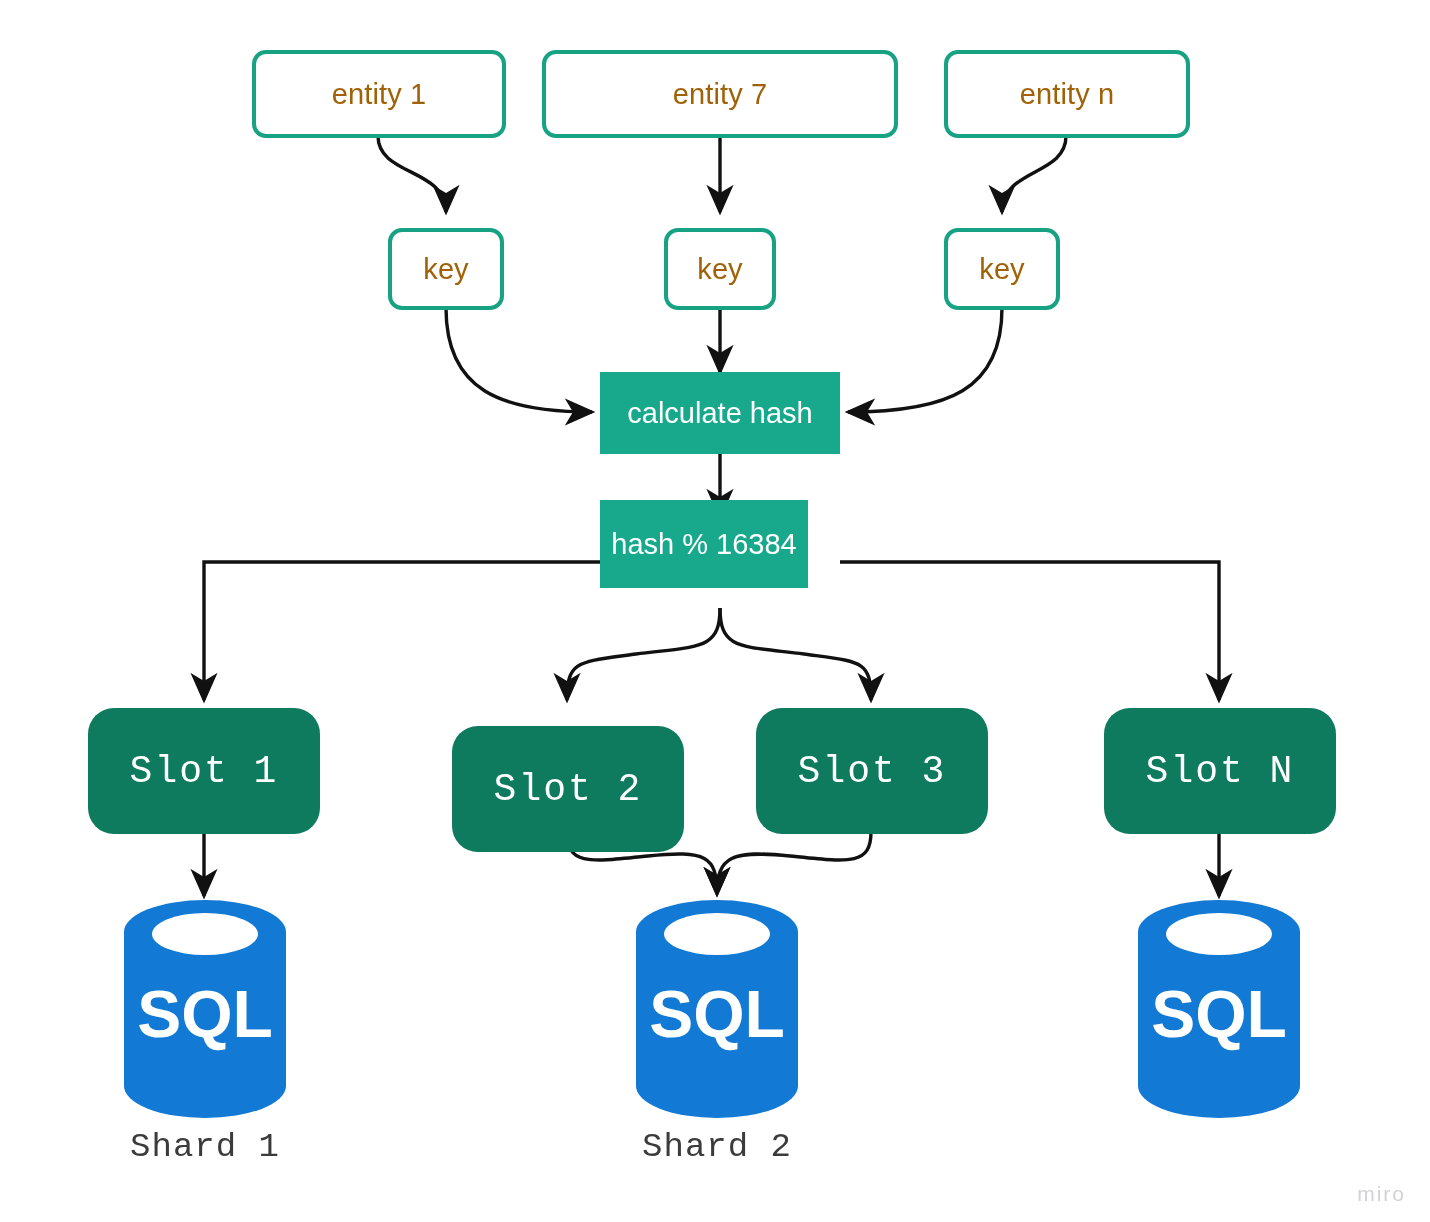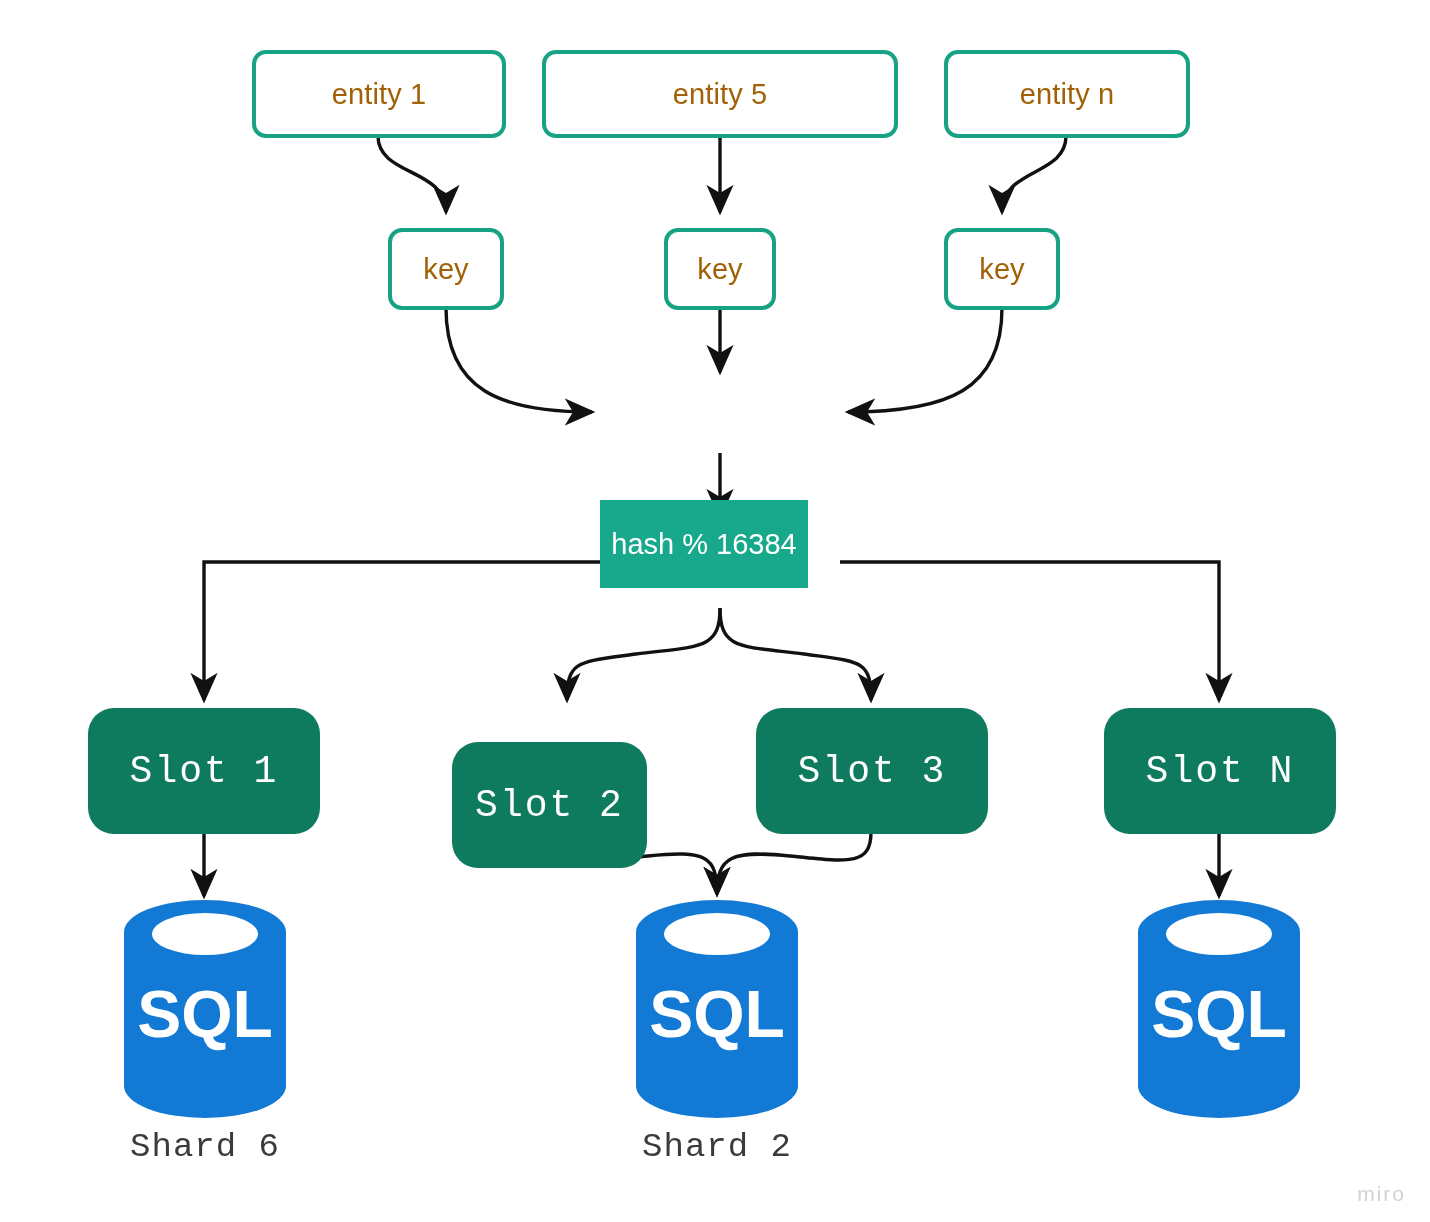--- a/index.html
+++ b/index.html
@@ -126,44 +126,47 @@
       <path d="M871,832 C871,866 848,862 790,856 C732,850 717,856 717,894"></path>
 
       <path d="M1219,832 L1219,896"></path>
     </g>
   </svg>
 
   <div class="node box-outline" style="left:252px; top:50px; width:254px; height:88px;">
     <span>entity 1</span>
   </div>
   <div class="node box-outline" style="left:542px; top:50px; width:356px; height:88px;">
-    <span>entity 5</span>
+    <span>entity 7</span>
   </div>
   <div class="node box-outline" style="left:944px; top:50px; width:246px; height:88px;">
     <span>entity n</span>
   </div>
 
   <div class="node box-outline" style="left:388px; top:228px; width:116px; height:82px;">
     <span>key</span>
   </div>
   <div class="node box-outline" style="left:664px; top:228px; width:112px; height:82px;">
     <span>key</span>
   </div>
   <div class="node box-outline" style="left:944px; top:228px; width:116px; height:82px;">
     <span>key</span>
   </div>
 
+  <div class="node box-proc" style="left:600px; top:372px; width:240px; height:82px;">
+    <span>calculate hash</span>
+  </div>
   <div class="node box-proc" style="left:600px; top:500px; width:208px; height:88px;">
     <span>hash % 16384</span>
   </div>
 
   <div class="node box-slot" style="left:88px; top:708px; width:232px; height:126px;">
     <span>Slot 1</span>
   </div>
-  <div class="node box-slot" style="left:452px; top:742px; width:195px; height:126px;text-align:center;">
+  <div class="node box-slot" style="left:452px; top:726px; width:232px; height:126px;text-align:center;">
     <span>Slot 2</span>
   </div>
   <div class="node box-slot" style="left:756px; top:708px; width:232px; height:126px;">
     <span>Slot 3</span>
   </div>
   <div class="node box-slot" style="left:1104px; top:708px; width:232px; height:126px;">
     <span>Slot N</span>
   </div>
 
   <svg class="sql-db" style="left:120px; top:898px;" width="170" height="222" viewBox="0 0 170 222" xmlns="http://www.w3.org/2000/svg">
@@ -177,18 +180,18 @@
     <ellipse cx="85" cy="36" rx="53" ry="21" fill="#ffffff"></ellipse>
     <text x="85" y="139" text-anchor="middle" fill="#ffffff" font-family="Liberation Sans, sans-serif" font-size="66" font-weight="bold">SQL</text>
   </svg>
 
   <svg class="sql-db" style="left:1134px; top:898px;" width="170" height="222" viewBox="0 0 170 222" xmlns="http://www.w3.org/2000/svg">
     <path d="M4,34 a81,32 0 0 1 162,0 L166,188 a81,32 0 0 1 -162,0 Z" fill="#1279d4"></path>
     <ellipse cx="85" cy="36" rx="53" ry="21" fill="#ffffff"></ellipse>
     <text x="85" y="139" text-anchor="middle" fill="#ffffff" font-family="Liberation Sans, sans-serif" font-size="66" font-weight="bold">SQL</text>
   </svg>
 
-  <div class="shard-label" style="left:80px; top:1128px; width:250px;">Shard 6</div>
+  <div class="shard-label" style="left:80px; top:1128px; width:250px;">Shard 1</div>
   <div class="shard-label" style="left:592px; top:1128px; width:250px;">Shard 2</div>
 
   <div class="miro-mark">miro</div>
 
 </div>
 
 </body></html>

